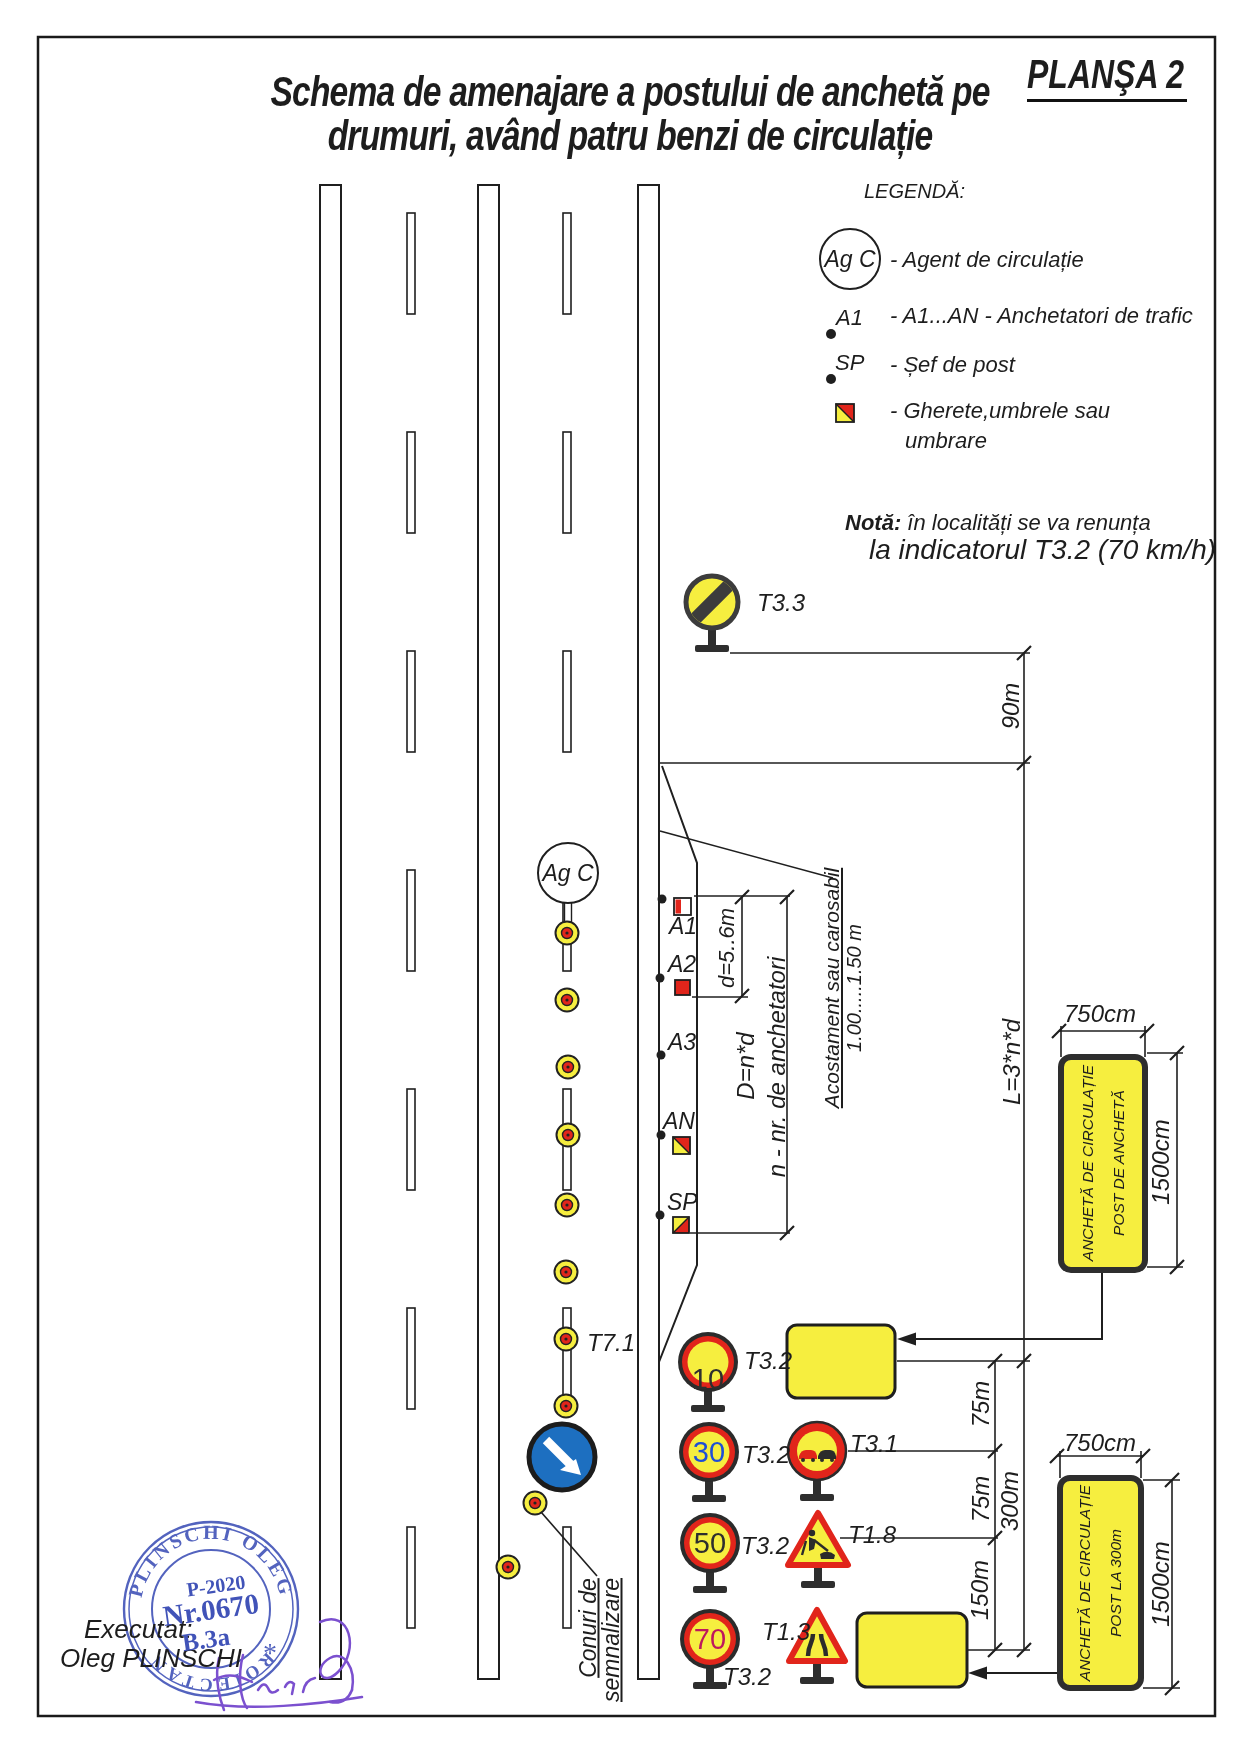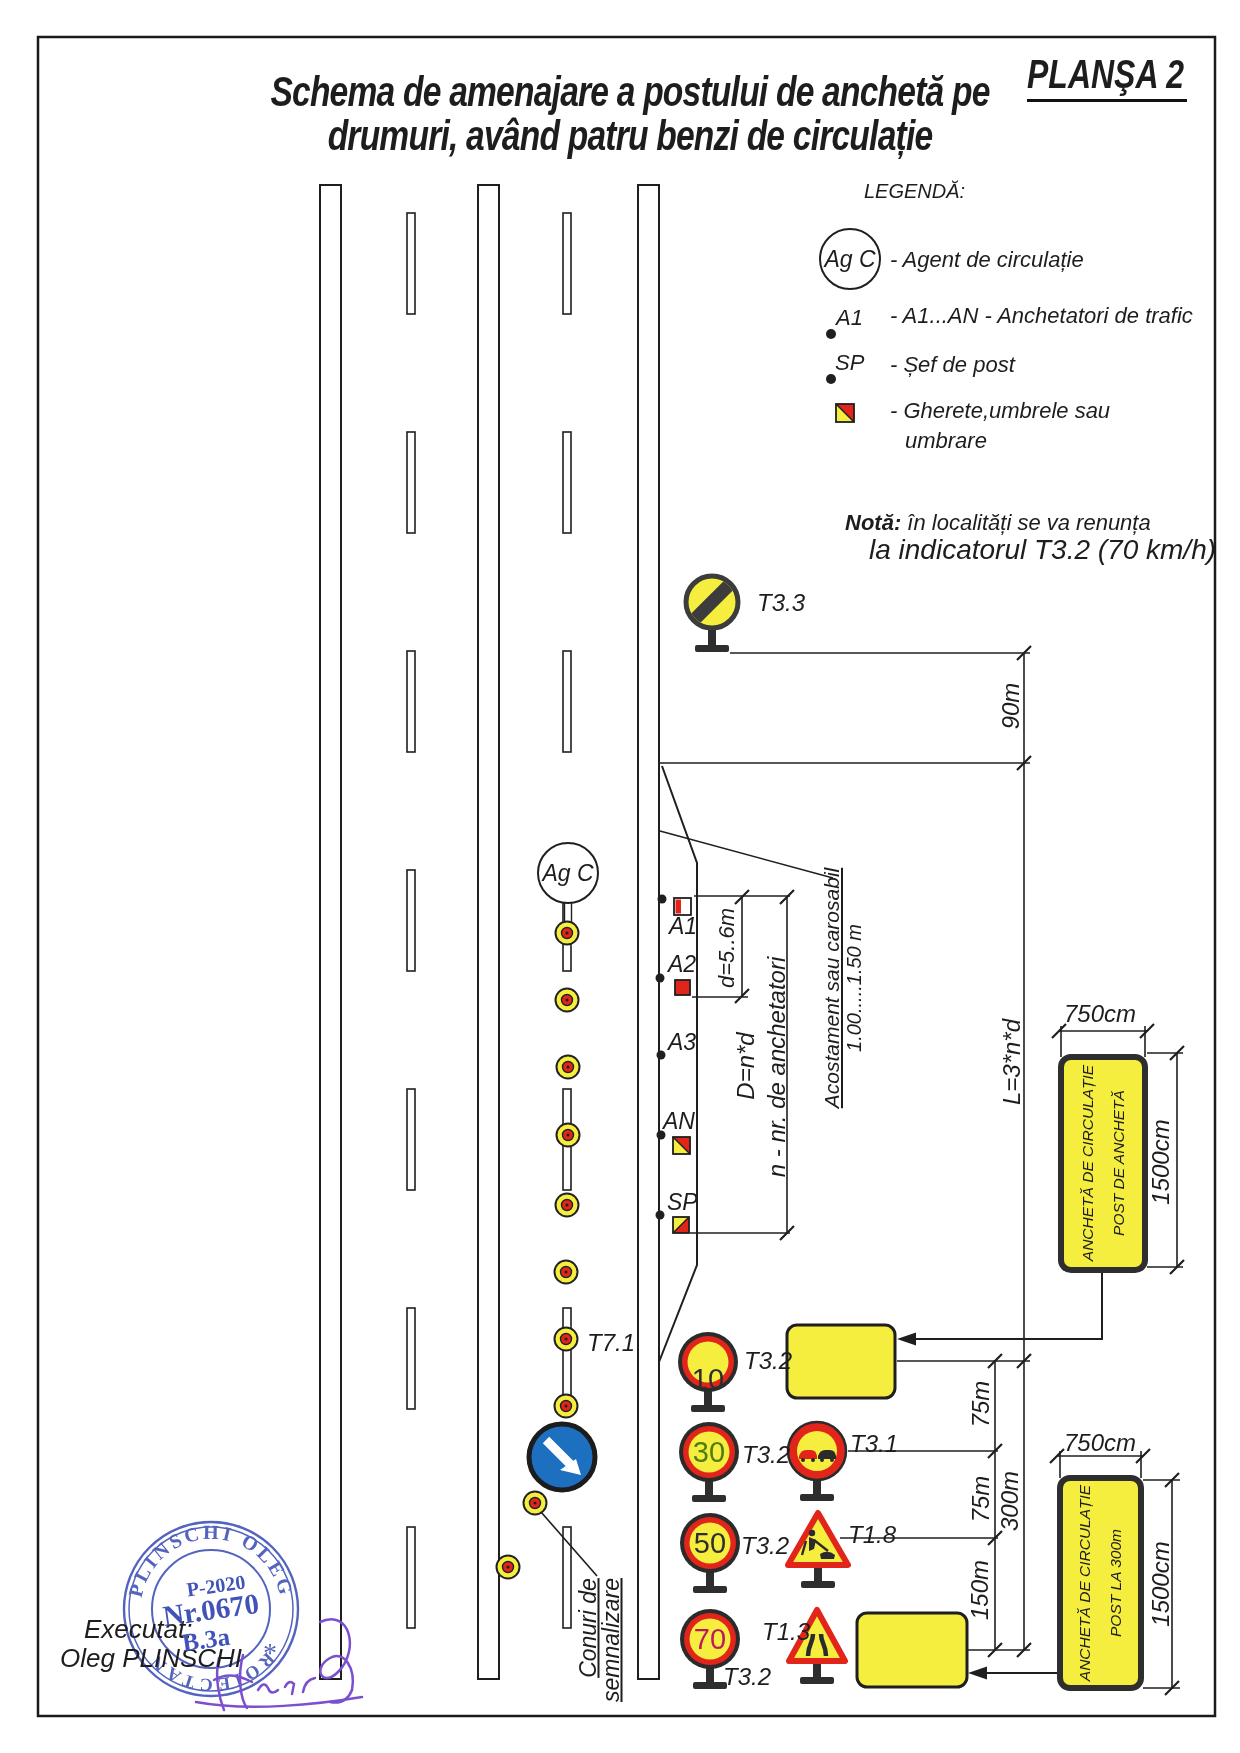--- a/index.html
+++ b/index.html
@@ -296,21 +296,21 @@
 <div class="vt" style="left:1103px;top:1163px;font-size:15.5px;text-align:center;line-height:31px;">
   <div>ANCHETĂ DE CIRCULAȚIE</div>
   <div>POST DE ANCHETĂ</div>
 </div>
 <div class="vt" style="left:1100px;top:1583px;font-size:15.5px;text-align:center;line-height:31px;">
   <div>ANCHETĂ DE CIRCULAȚIE</div>
   <div>POST LA 300m</div>
 </div>
 
 <div class="ct" style="left:708px;top:1362px;font-size:29px;color:#2e2e2e;margin-top:17px;">10</div>
-<div class="ct" style="left:709px;top:1452px;font-size:29px;color:#4d7c0f;">30</div>
+<div class="ct" style="left:709px;top:1452px;font-size:29px;color:#1d4ed8;">30</div>
 <div class="ct" style="left:710px;top:1543px;font-size:29px;color:#2e2e2e;">50</div>
 <div class="ct" style="left:710px;top:1639px;font-size:29px;color:#be185d;">70</div>
 <div class="t" style="left:744px;top:1347px;font-size:24px;">T3.2</div>
 <div class="t" style="left:742px;top:1441px;font-size:24px;">T3.2</div>
 <div class="t" style="left:741px;top:1532px;font-size:24px;">T3.2</div>
 <div class="t" style="left:723px;top:1663px;font-size:24px;">T3.2</div>
 <div class="t" style="left:850px;top:1430px;font-size:24px;">T3.1</div>
 <div class="t" style="left:848px;top:1521px;font-size:24px;">T1.8</div>
 <div class="t" style="left:762px;top:1618px;font-size:24px;">T1.3</div>
 <div class="t" style="left:587px;top:1329px;font-size:24px;">T7.1</div>

